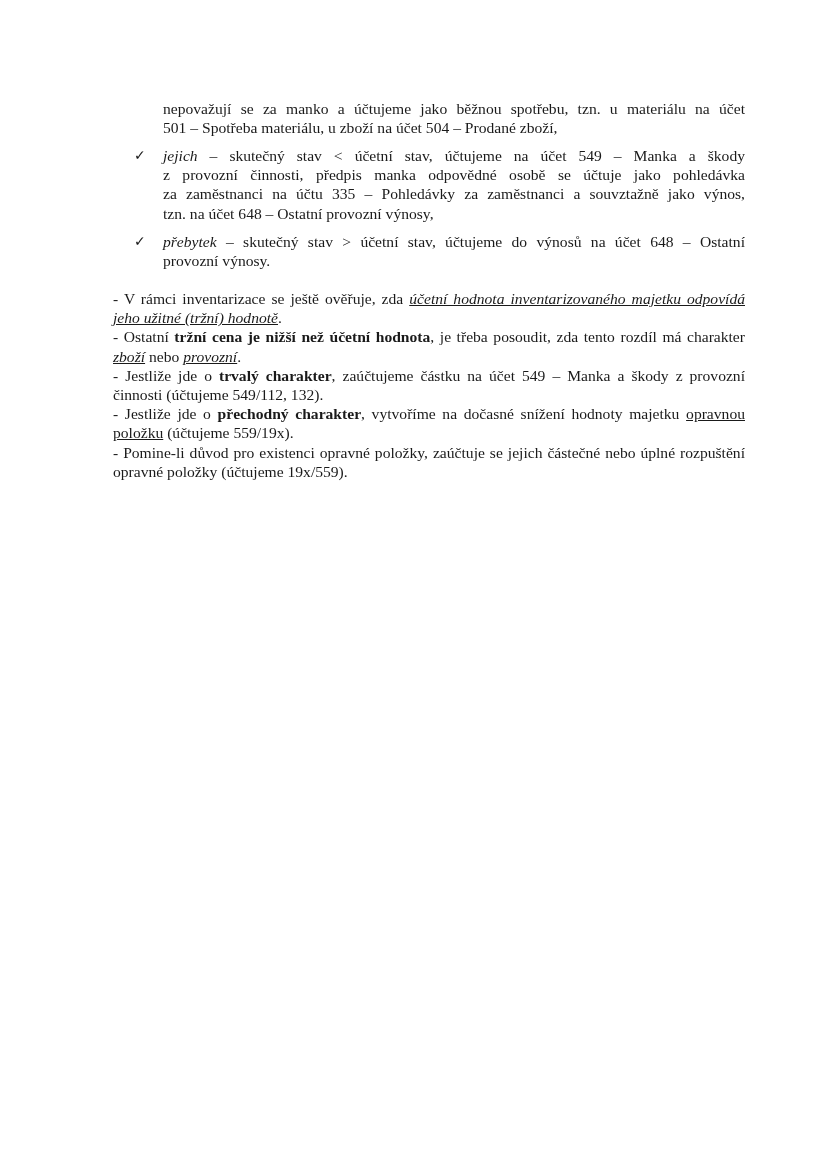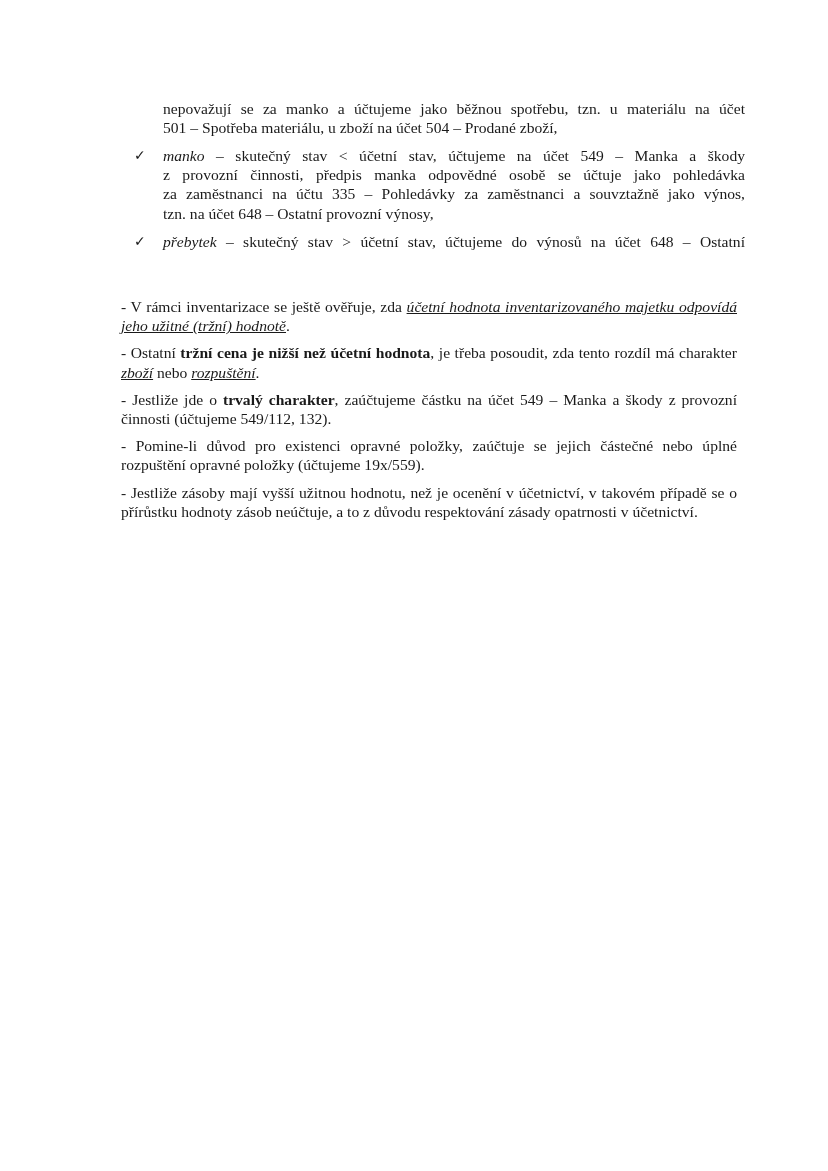--- a/index.html
+++ b/index.html
@@ -9,51 +9,52 @@
     background: #ffffff;
     font-family: "Liberation Serif", "DejaVu Serif", serif;
     font-size: 15.6px;
     color: #1a1a1a;
     line-height: 19.2px;
   }
   .cont { position: absolute; left: 148px; width: 582px; top: 99px; text-align: justify; }
   .bullet { position: absolute; left: 148px; width: 582px; text-align: justify; }
   .check { position: absolute; left: -29px; top: 0; font-family: "DejaVu Sans", sans-serif; font-size: 14px; }
   .paras { position: absolute; left: 98px; width: 632px; top: 289px; text-align: justify; }
-  .paras p { margin: 8px; }
+  .paras p { margin: 0; }
   em { font-style: italic; }
   .bi { font-weight: bold; }
   .u { text-decoration: underline; }
   .ui { text-decoration: underline; font-style: italic; }
   .justify-all { text-align-last: justify; }
 </style>
 </head>
 <body>
 
 <div class="page">
 
   <div class="cont">
     <div class="justify-all">nepovažují se za manko a účtujeme jako běžnou spotřebu, tzn. u materiálu na účet</div>
     <div>501 – Spotřeba materiálu, u zboží na účet 504 – Prodané zboží,</div>
   </div>
 
   <div class="bullet" style="top:146px;">
     <span class="check">✓</span>
-    <div class="justify-all"><em>manko</em><span> – skutečný stav &lt; účetní stav, účtujeme na účet 549 – Manka a škody</span></div>
+    <div class="justify-all"><em>jejich</em><span> – skutečný stav &lt; účetní stav, účtujeme na účet 549 – Manka a škody</span></div>
     <div class="justify-all">z provozní činnosti, předpis manka odpovědné osobě se účtuje jako pohledávka</div>
     <div class="justify-all">za zaměstnanci na účtu 335 – Pohledávky za zaměstnanci a souvztažně jako výnos,</div>
     <div>tzn. na účet 648 – Ostatní provozní výnosy,</div>
   </div>
 
   <div class="bullet" style="top:232px;">
     <span class="check">✓</span>
     <div class="justify-all"><em>přebytek</em><span> – skutečný stav &gt; účetní stav, účtujeme do výnosů na účet 648 – Ostatní</span></div>
+    <div>provozní výnosy.</div>
   </div>
 
   <div class="paras">
     <p><span>- V rámci inventarizace se ještě ověřuje, zda </span><span class="ui">účetní hodnota inventarizovaného majetku odpovídá jeho užitné (tržní) hodnotě</span><span>.</span></p>
-    <p><span>- Ostatní </span><span class="bi">tržní cena je nižší než účetní hodnota</span><span>, je třeba posoudit, zda tento rozdíl má charakter </span><span class="ui">zboží</span><span> nebo </span><span class="ui">rozpuštění</span><span>.</span></p>
+    <p><span>- Ostatní </span><span class="bi">tržní cena je nižší než účetní hodnota</span><span>, je třeba posoudit, zda tento rozdíl má charakter </span><span class="ui">zboží</span><span> nebo </span><span class="ui">provozní</span><span>.</span></p>
     <p><span>- Jestliže jde o </span><span class="bi">trvalý charakter</span><span>, zaúčtujeme částku na účet 549 – Manka a škody z provozní činnosti (účtujeme 549/112, 132).</span></p>
+    <p><span>- Jestliže jde o </span><span class="bi">přechodný charakter</span><span>, vytvoříme na dočasné snížení hodnoty majetku </span><span class="u">opravnou položku</span><span> (účtujeme 559/19x).</span></p>
     <p>- Pomine-li důvod pro existenci opravné položky, zaúčtuje se jejich částečné nebo úplné rozpuštění opravné položky (účtujeme 19x/559).</p>
-    <p>- Jestliže zásoby mají vyšší užitnou hodnotu, než je ocenění v účetnictví, v takovém případě se o přírůstku hodnoty zásob neúčtuje, a to z důvodu respektování zásady opatrnosti v účetnictví.</p>
   </div>
 
 </div>
 
 </body></html>

